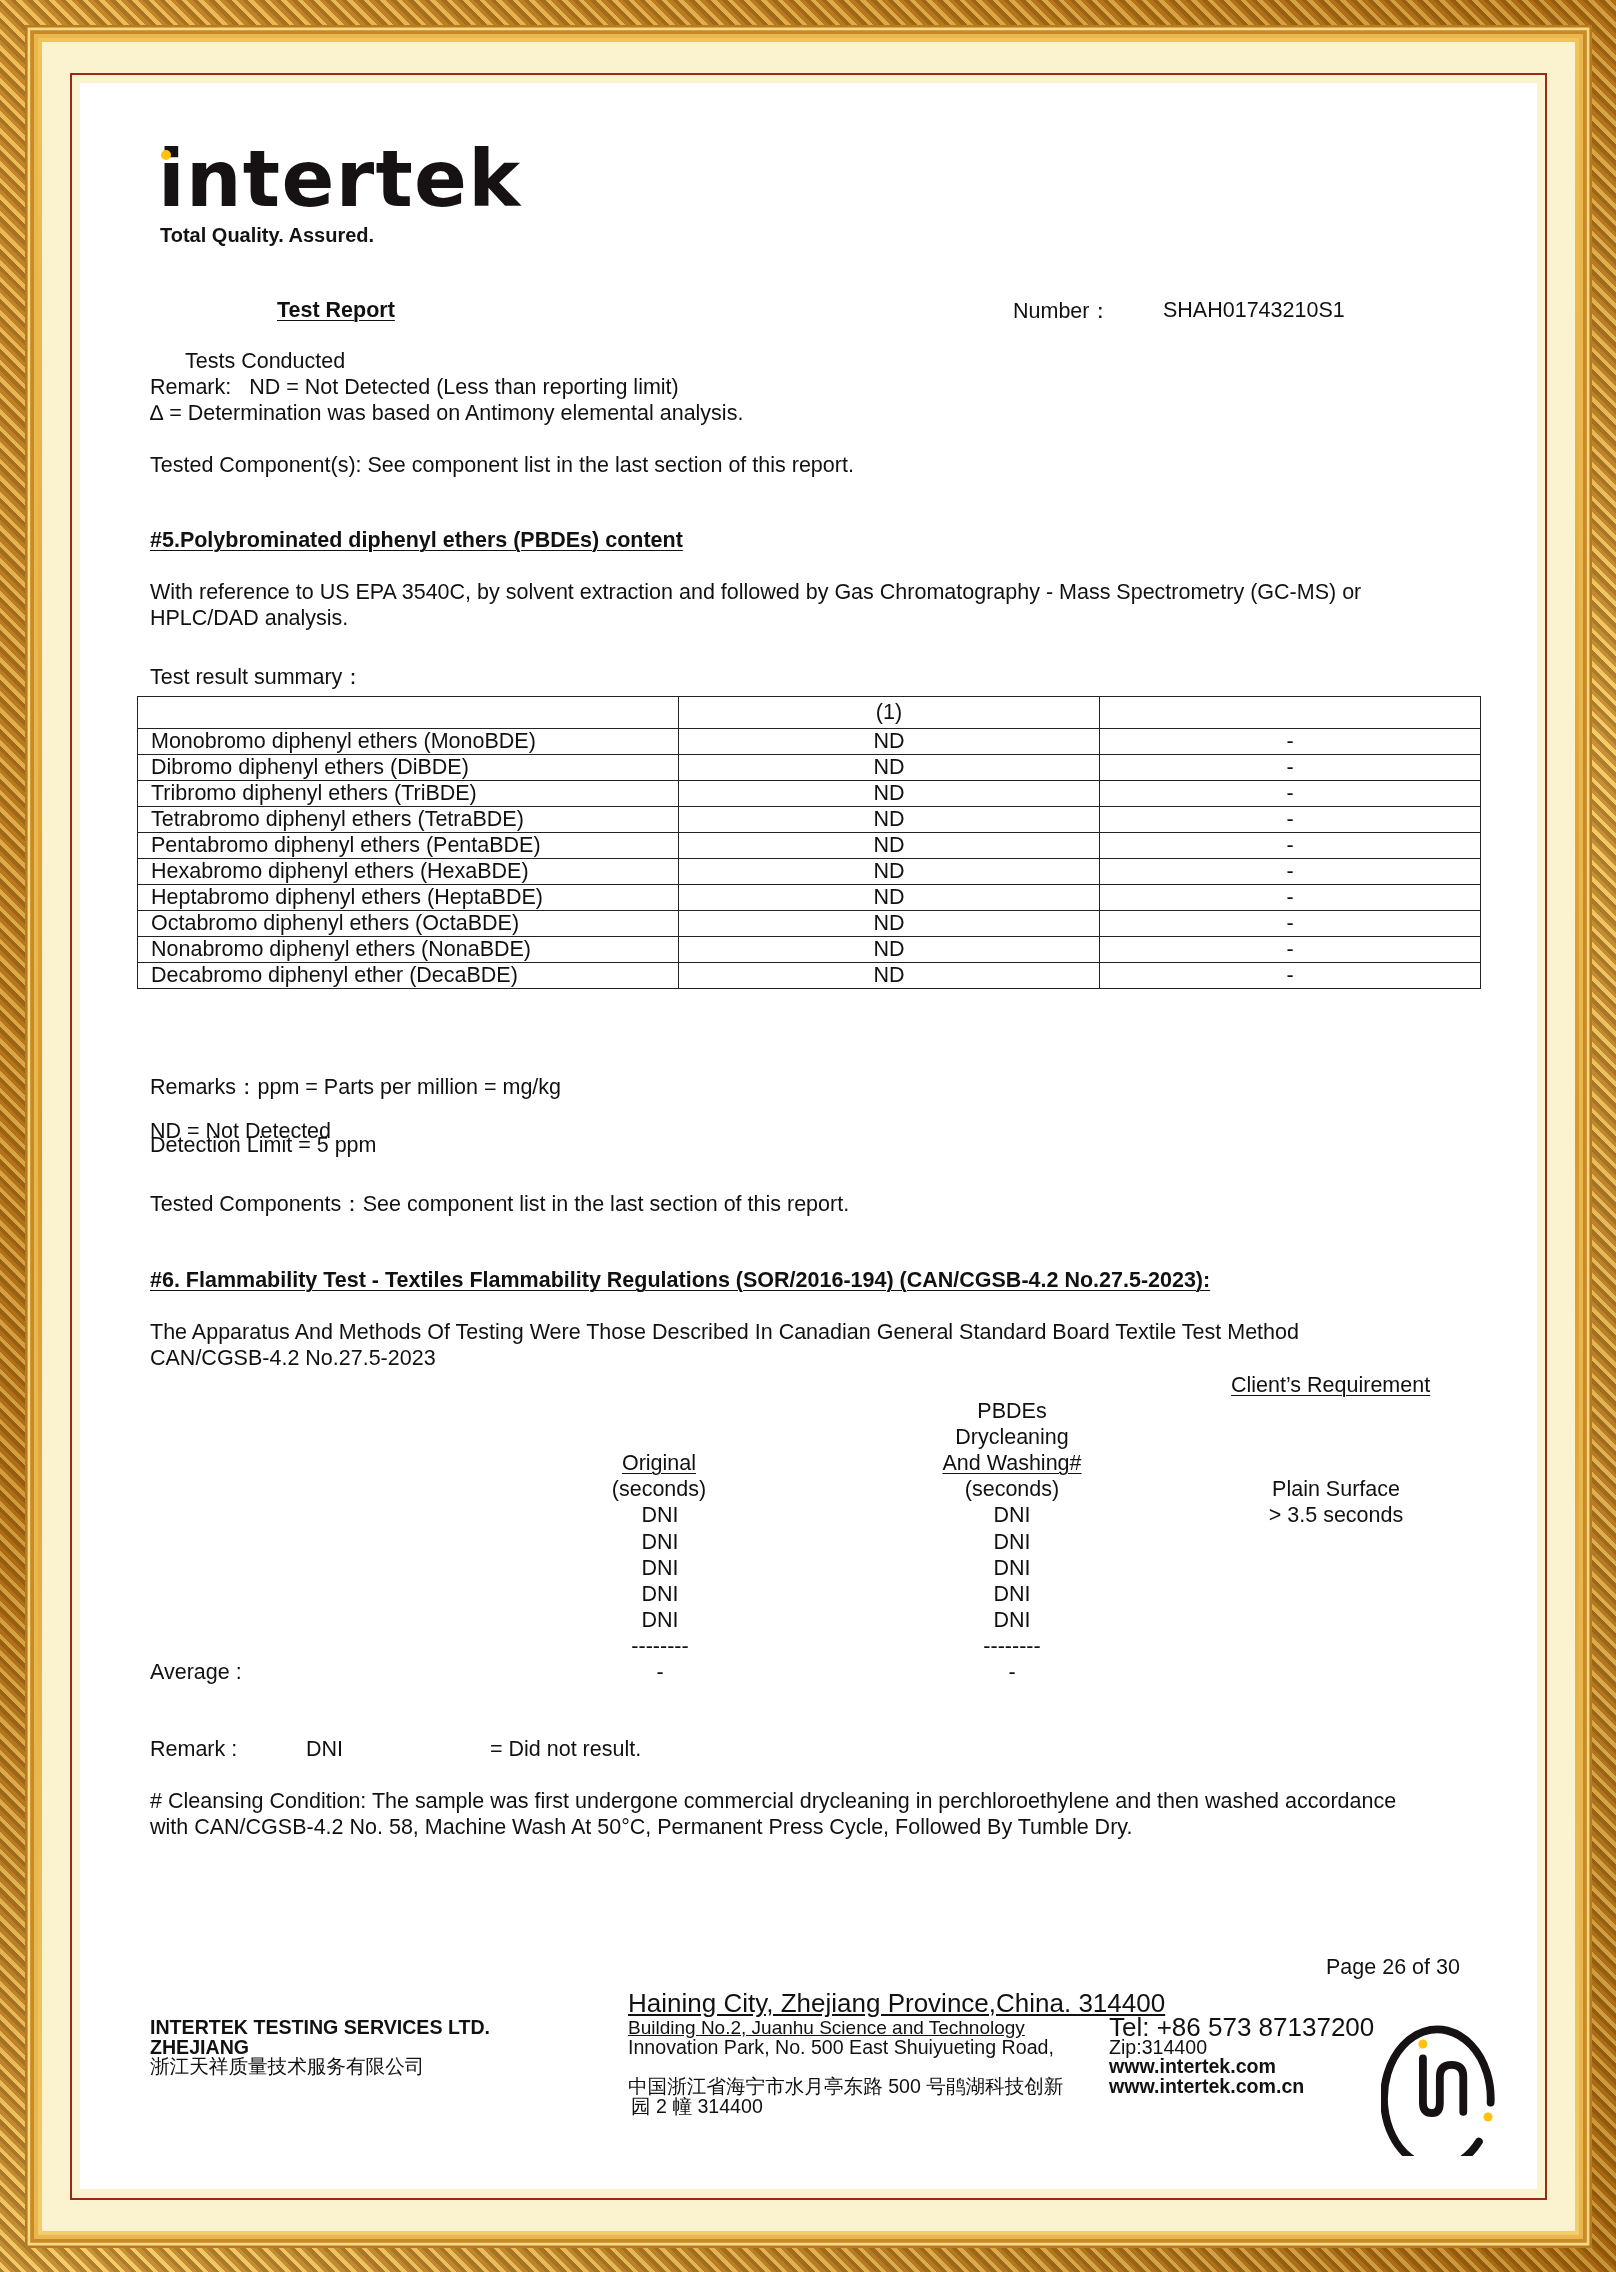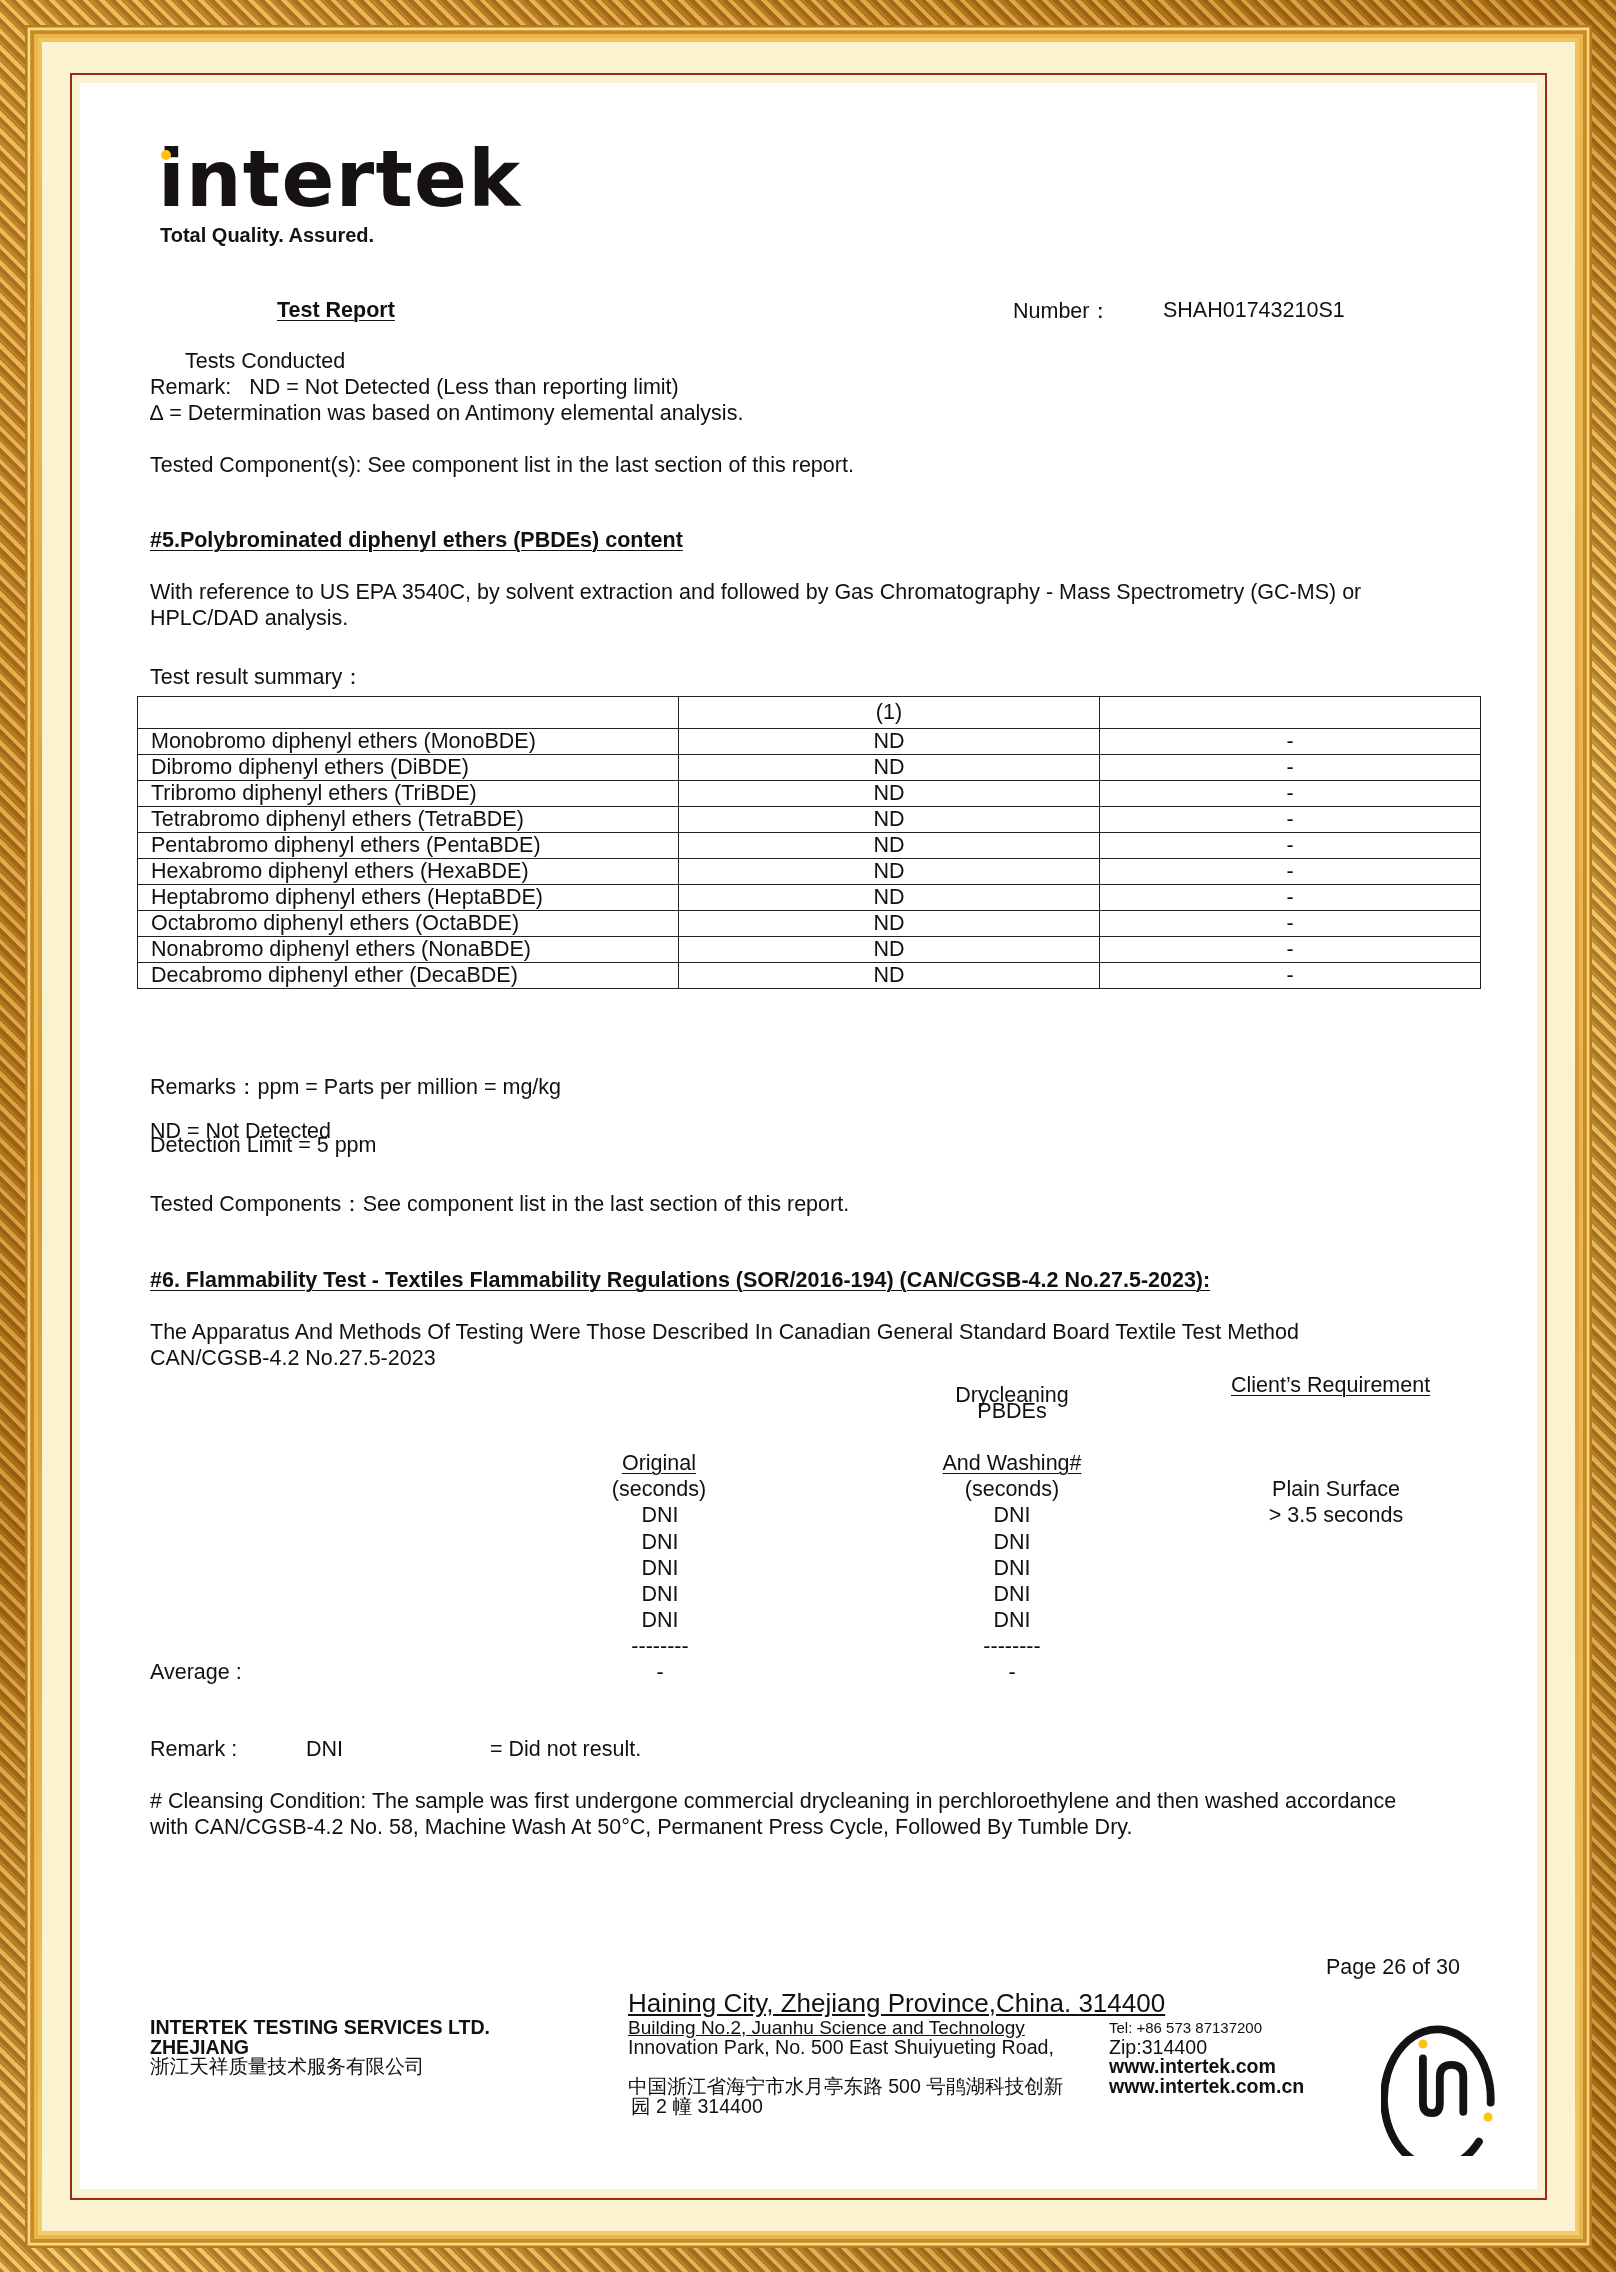--- a/index.html
+++ b/index.html
@@ -144,21 +144,21 @@
   <div class="abs center" style="left:660px; top:1529px;">DNI</div>
   <div class="abs center" style="left:660px; top:1555px;">DNI</div>
   <div class="abs center" style="left:660px; top:1581px;">DNI</div>
   <div class="abs center" style="left:660px; top:1607px;">DNI</div>
   <div class="abs center" style="left:660px; top:1633px;">--------</div>
   <div class="abs center" style="left:660px; top:1659px;">-</div>
 </div>
 
 <div>
   <div class="abs center" style="left:1012px; top:1398px;">PBDEs</div>
-  <div class="abs center" style="left:1012px; top:1382px;">Drycleaning</div>
+  <div class="abs center" style="left:1012px; top:1424px;">Drycleaning</div>
   <div class="abs center u" style="left:1012px; top:1450px;">And Washing#</div>
   <div class="abs center" style="left:1012px; top:1476px;">(seconds)</div>
   <div class="abs center" style="left:1012px; top:1502px;">DNI</div>
   <div class="abs center" style="left:1012px; top:1529px;">DNI</div>
   <div class="abs center" style="left:1012px; top:1555px;">DNI</div>
   <div class="abs center" style="left:1012px; top:1581px;">DNI</div>
   <div class="abs center" style="left:1012px; top:1607px;">DNI</div>
   <div class="abs center" style="left:1012px; top:1633px;">--------</div>
   <div class="abs center" style="left:1012px; top:1659px;">-</div>
 </div>
@@ -185,21 +185,21 @@
 
 <div>
   <div class="abs" style="left:628px; top:2018px; font-size:19px; line-height:19.6px;text-decoration:underline;">Building No.2, Juanhu Science and Technology</div>
   <div class="abs" style="left:628px; top:2038px; font-size:19.6px; line-height:19.6px;">Innovation Park, No. 500 East Shuiyueting Road,</div>
   <div class="abs" style="left:628px; top:1994px; font-size:26px; line-height:19.6px;text-decoration:underline;">Haining City, Zhejiang Province,China. 314400</div>
   <div class="abs" style="left:628px; top:2077px; font-size:19.6px; line-height:19.6px;">中国浙江省海宁市水月亭东路 500 号鹃湖科技创新</div>
   <div class="abs" style="left:631px; top:2097px; font-size:19.6px; line-height:19.6px;">园 2 幢 314400</div>
 </div>
 
 <div>
-  <div class="abs" style="left:1109px; top:2018px; font-size:15px; line-height:19.6px;">Tel: +86 573 87137200</div>
+  <div class="abs" style="left:1109px; top:2018px; font-size:26px; line-height:19.6px;">Tel: +86 573 87137200</div>
   <div class="abs" style="left:1109px; top:2038px; font-size:19.6px; line-height:19.6px;">Zip:314400</div>
   <div class="abs b" style="left:1109px; top:2057px; font-size:19.6px; line-height:19.6px;">www.intertek.com</div>
   <div class="abs b" style="left:1109px; top:2077px; font-size:19.6px; line-height:19.6px;">www.intertek.com.cn</div>
 </div>
 
 <svg class="ring" viewBox="0 0 182 232">
   <path d="M150 210 A 82 106 0 1 1 168 150" fill="none" stroke="#161214" stroke-width="12" stroke-linecap="round"></path>
   <circle cx="164" cy="172" r="7" fill="#ffc20e"></circle>
   <circle cx="64" cy="60" r="7" fill="#ffc20e"></circle>
   <path d="M64 82 L64 150 Q64 166 78 166 Q90 166 90 150 L90 110 Q90 92 108 92 Q126 92 126 110 L126 164" fill="none" stroke="#161214" stroke-width="12" stroke-linecap="round" stroke-linejoin="round"></path>

